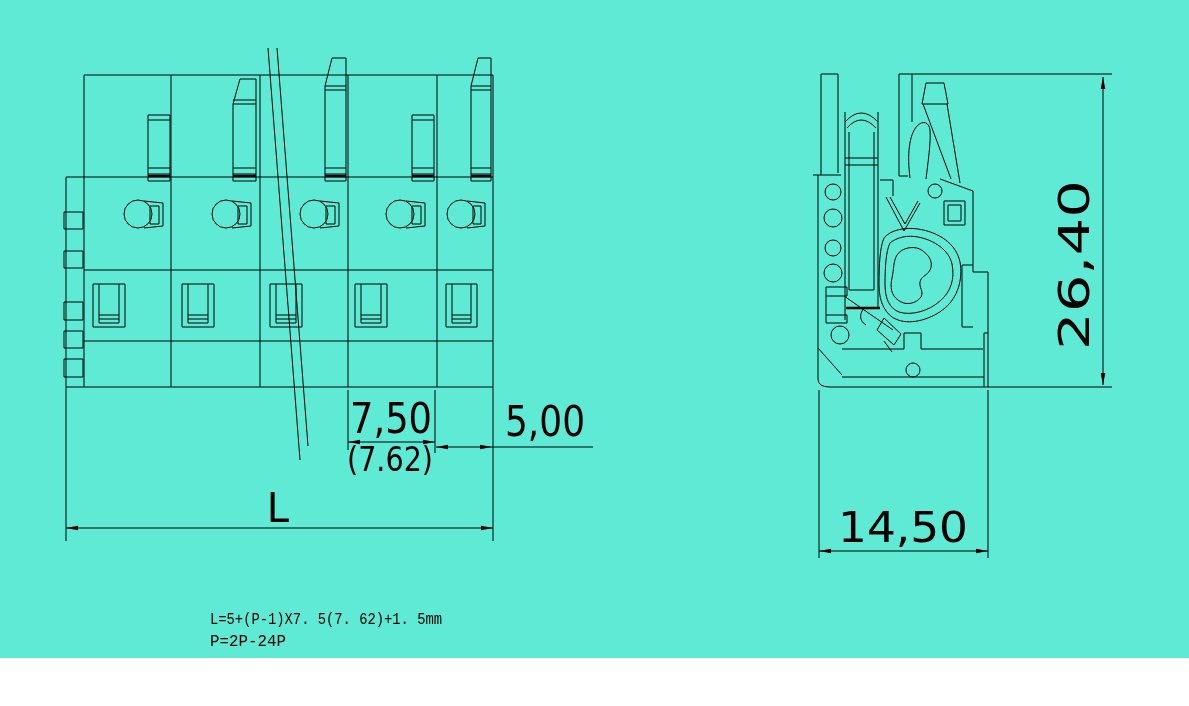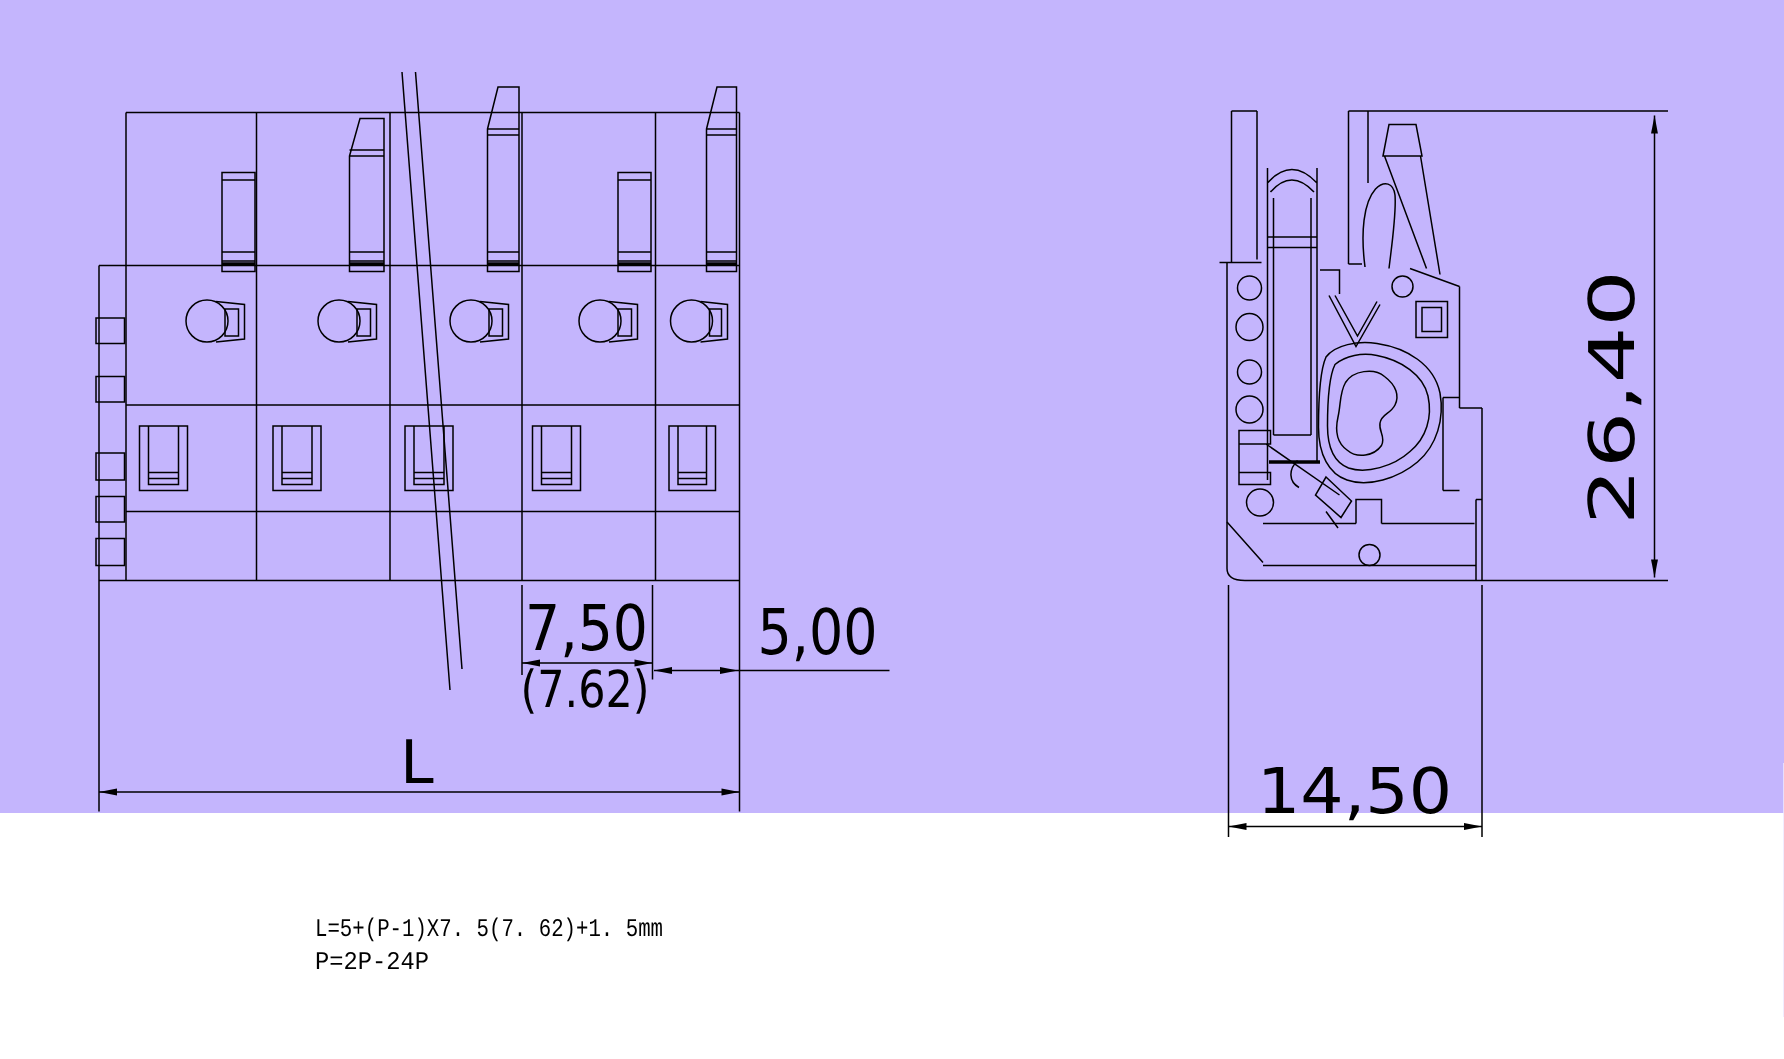--- a/index.html
+++ b/index.html
@@ -1,16 +1,16 @@
 <!DOCTYPE html>
 <html><head>
 <meta charset="utf-8">
 <style>
   html,body{margin:0;padding:0;background:#ffffff;width:1189px;height:706px;overflow:hidden;}
-  .canvas{position:relative;width:1189px;height:542px;background:#c4b5fd;}
+  .canvas{position:relative;width:1189px;height:658px;background:#5eead4;}
   svg{display:block;}
   .ln{fill:none;stroke:#000000;stroke-width:1;stroke-linecap:butt;stroke-linejoin:miter;}
   .ln2{fill:none;stroke:#000000;stroke-width:2.4;}
   .arr{fill:#000000;stroke:none;}
   .dim{font-family:"DejaVu Sans",sans-serif;fill:#000000;font-weight:400;}
   .note{font-family:"Liberation Mono",monospace;fill:#000000;}
 </style>
 </head>
 <body>
 

